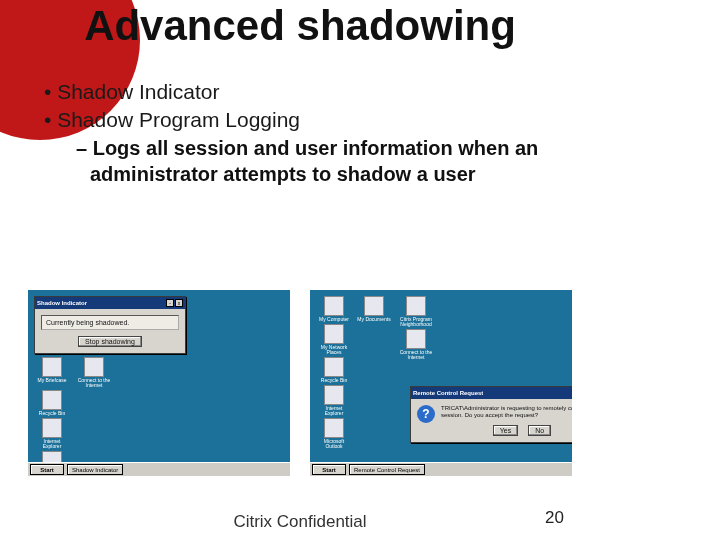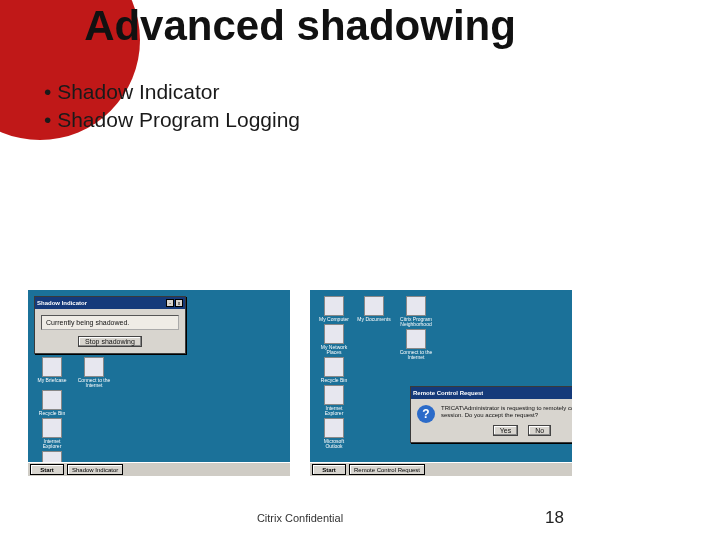--- a/index.html
+++ b/index.html
@@ -39,33 +39,34 @@
   .dlg2 .qicon { width: 18px; height: 18px; border-radius: 50%; background: #2b6bc9; color: #fff; font-size: 12px; font-weight: bold; text-align: center; line-height: 18px; flex-shrink: 0; }
   .dlg2 .btns { text-align: center; margin-top: 6px; }
   .dlg2 .btns .dlg-btn { margin: 0 4px; }
   .dlg2 .text { font-size: 6px; line-height: 1.2; }
   
   .taskbar { position: absolute; bottom: 0; left: 0; right: 0; height: 14px; background: #cfccc5; border-top: 1px solid #fff; display: flex; align-items: center; font-size: 6px; gap: 3px; padding: 0 2px; }
   .start { width: 34px; height: 11px; background: #d8d5cf; border: 1px solid #000; box-shadow: inset 1px 1px 0 #fff; display: flex; align-items: center; justify-content: center; font-weight: bold; }
   .taskbtn { height: 11px; border: 1px solid #000; background: #d8d5cf; box-shadow: inset 1px 1px 0 #fff; padding: 0 4px; display: flex; align-items: center; white-space: nowrap; }
   
   .footer { position: absolute; bottom: 10px; left: 0; right: 0; height: 18px; z-index: 3; }
-  .conf { position: absolute; left: 50%; transform: translateX(-50%); font-size: 11px; color: #333; }
+  .conf { position: absolute; left: 50%; transform: translateX(-50%); font-size: 17px; color: #333; }
   .pnum { position: absolute; right: 36px; bottom: 2px; font-size: 17px; color: #222; }
 </style>
 </head>
 <body>
 
 <div class="slide">
   <div class="corner"></div>
   <div class="title">Advanced shadowing</div>
 
   <div class="content">
     <div class="b1 b1-ind">Shadow Indicator</div>
     <div class="b1 b1-ind">Shadow Program Logging</div>
+    <div class="b2">Logs all session and user information when an administrator attempts to shadow a user</div>
   </div>
 
   <div class="imgs">
 
     <div class="shot">
       <div class="dicons">
         <div class="dicon">
             <div class="glyph"></div>
             <div class="dlabel">My Computer</div>
           </div>
@@ -181,15 +182,15 @@
       </div>
       <div class="taskbar">
         <div class="start">Start</div>
         <div class="taskbtn">Remote Control Request</div>
       </div>
     </div>
   </div>
 
   <div class="footer">
     <div class="conf">Citrix Confidential</div>
-    <div class="pnum">18</div>
+    <div class="pnum">20</div>
   </div>
 </div>
 
 </body></html>

